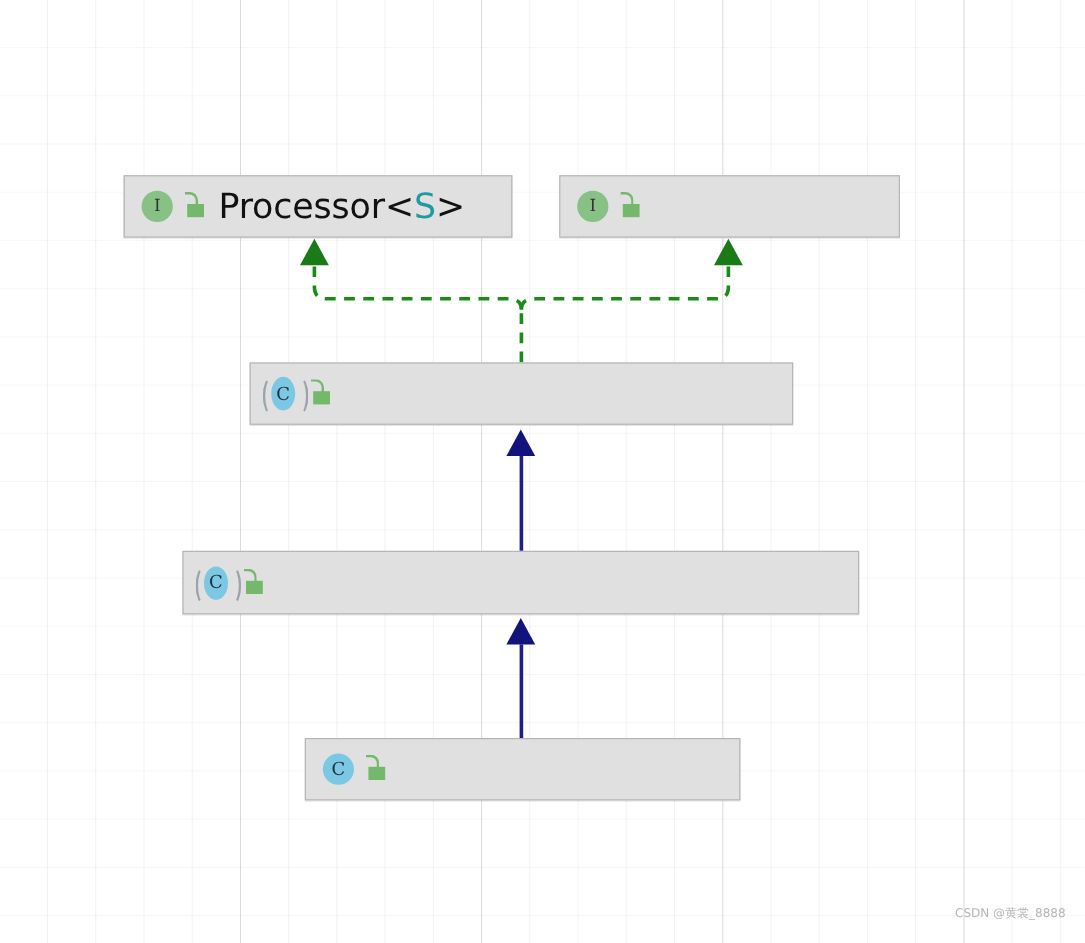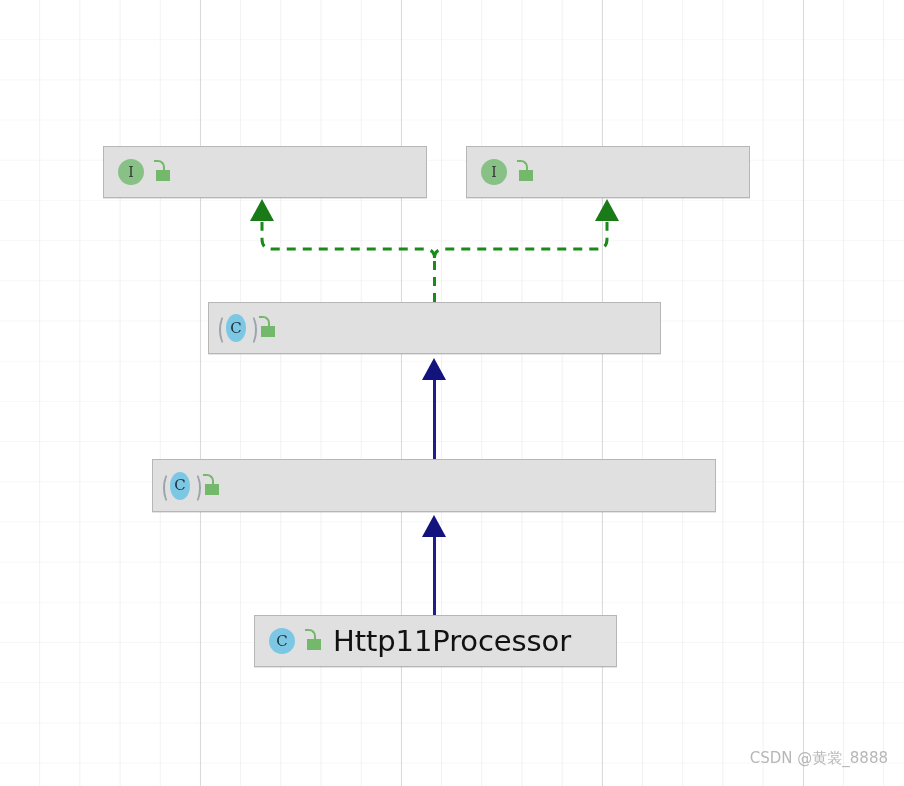--- a/index.html
+++ b/index.html
@@ -171,21 +171,21 @@
     width: 904px;
     height: 786px;
     z-index: 2;
     pointer-events: none;
   }
 
   .watermark {
     position: absolute;
     right: 16px;
     bottom: 18px;
-    font-size: 15px;
+    font-size: 10px;
     color: #b7b7b7;
     white-space: nowrap;
     z-index: 10;
   }
 </style>
 </head>
 <body>
 
 <div id="canvas">
 
@@ -210,20 +210,21 @@
   <div class="uml-node" id="node-processor" style="left:103px; top:146px; width:324px; height:52px;">
     <span class="icon-slot">
       <span class="if-circle">
           <span>I</span>
         </span>
     </span>
     <span class="lock">
       <span class="shackle"></span>
         <span class="body"></span>
     </span>
+    <span class="label"><span>Processor</span><span class="angle">&lt;</span><span class="generic">S</span><span class="angle">&gt;</span></span>
   </div>
 
   <div class="uml-node" id="node-actionhook" style="left:466px; top:146px; width:284px; height:52px;">
     <span class="icon-slot">
       <span class="if-circle">
           <span>I</span>
         </span>
     </span>
     <span class="lock">
       <span class="shackle"></span>
@@ -262,18 +263,17 @@
   <div class="uml-node" id="node-http11processor" style="left:254px; top:615px; width:363px; height:52px;">
     <span class="icon-slot">
       <span class="cls-circle">
           <span>C</span>
         </span>
     </span>
     <span class="lock">
       <span class="shackle"></span>
         <span class="body"></span>
     </span>
-    <span class="label">Http11Processor</span>
   </div>
 
   <div class="watermark">CSDN @黄裳_8888</div>
 
 </div>
 
 </body></html>

